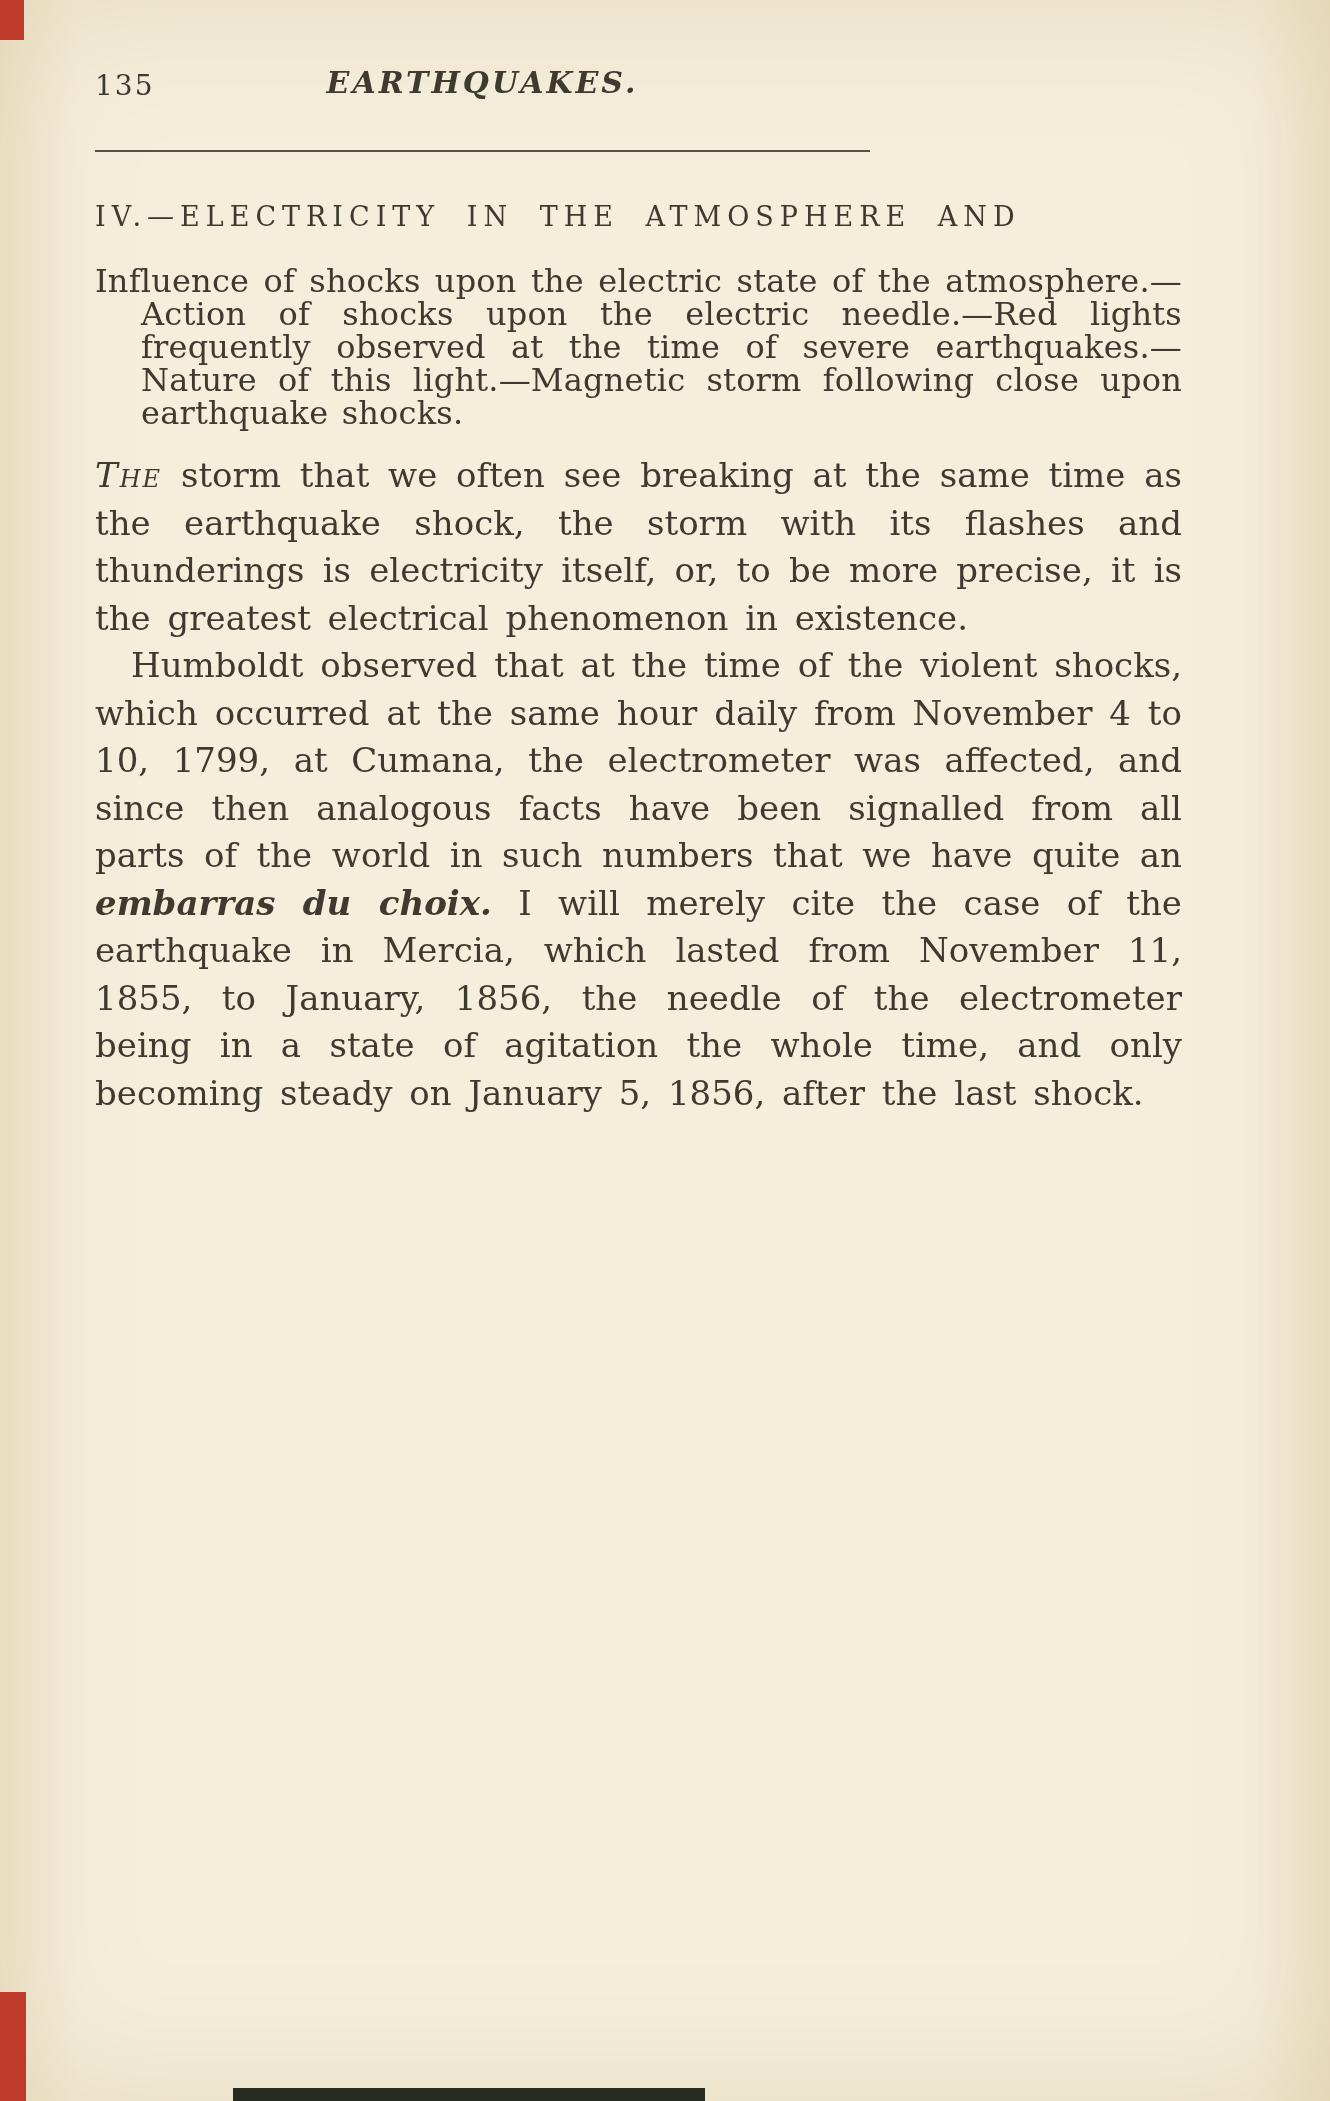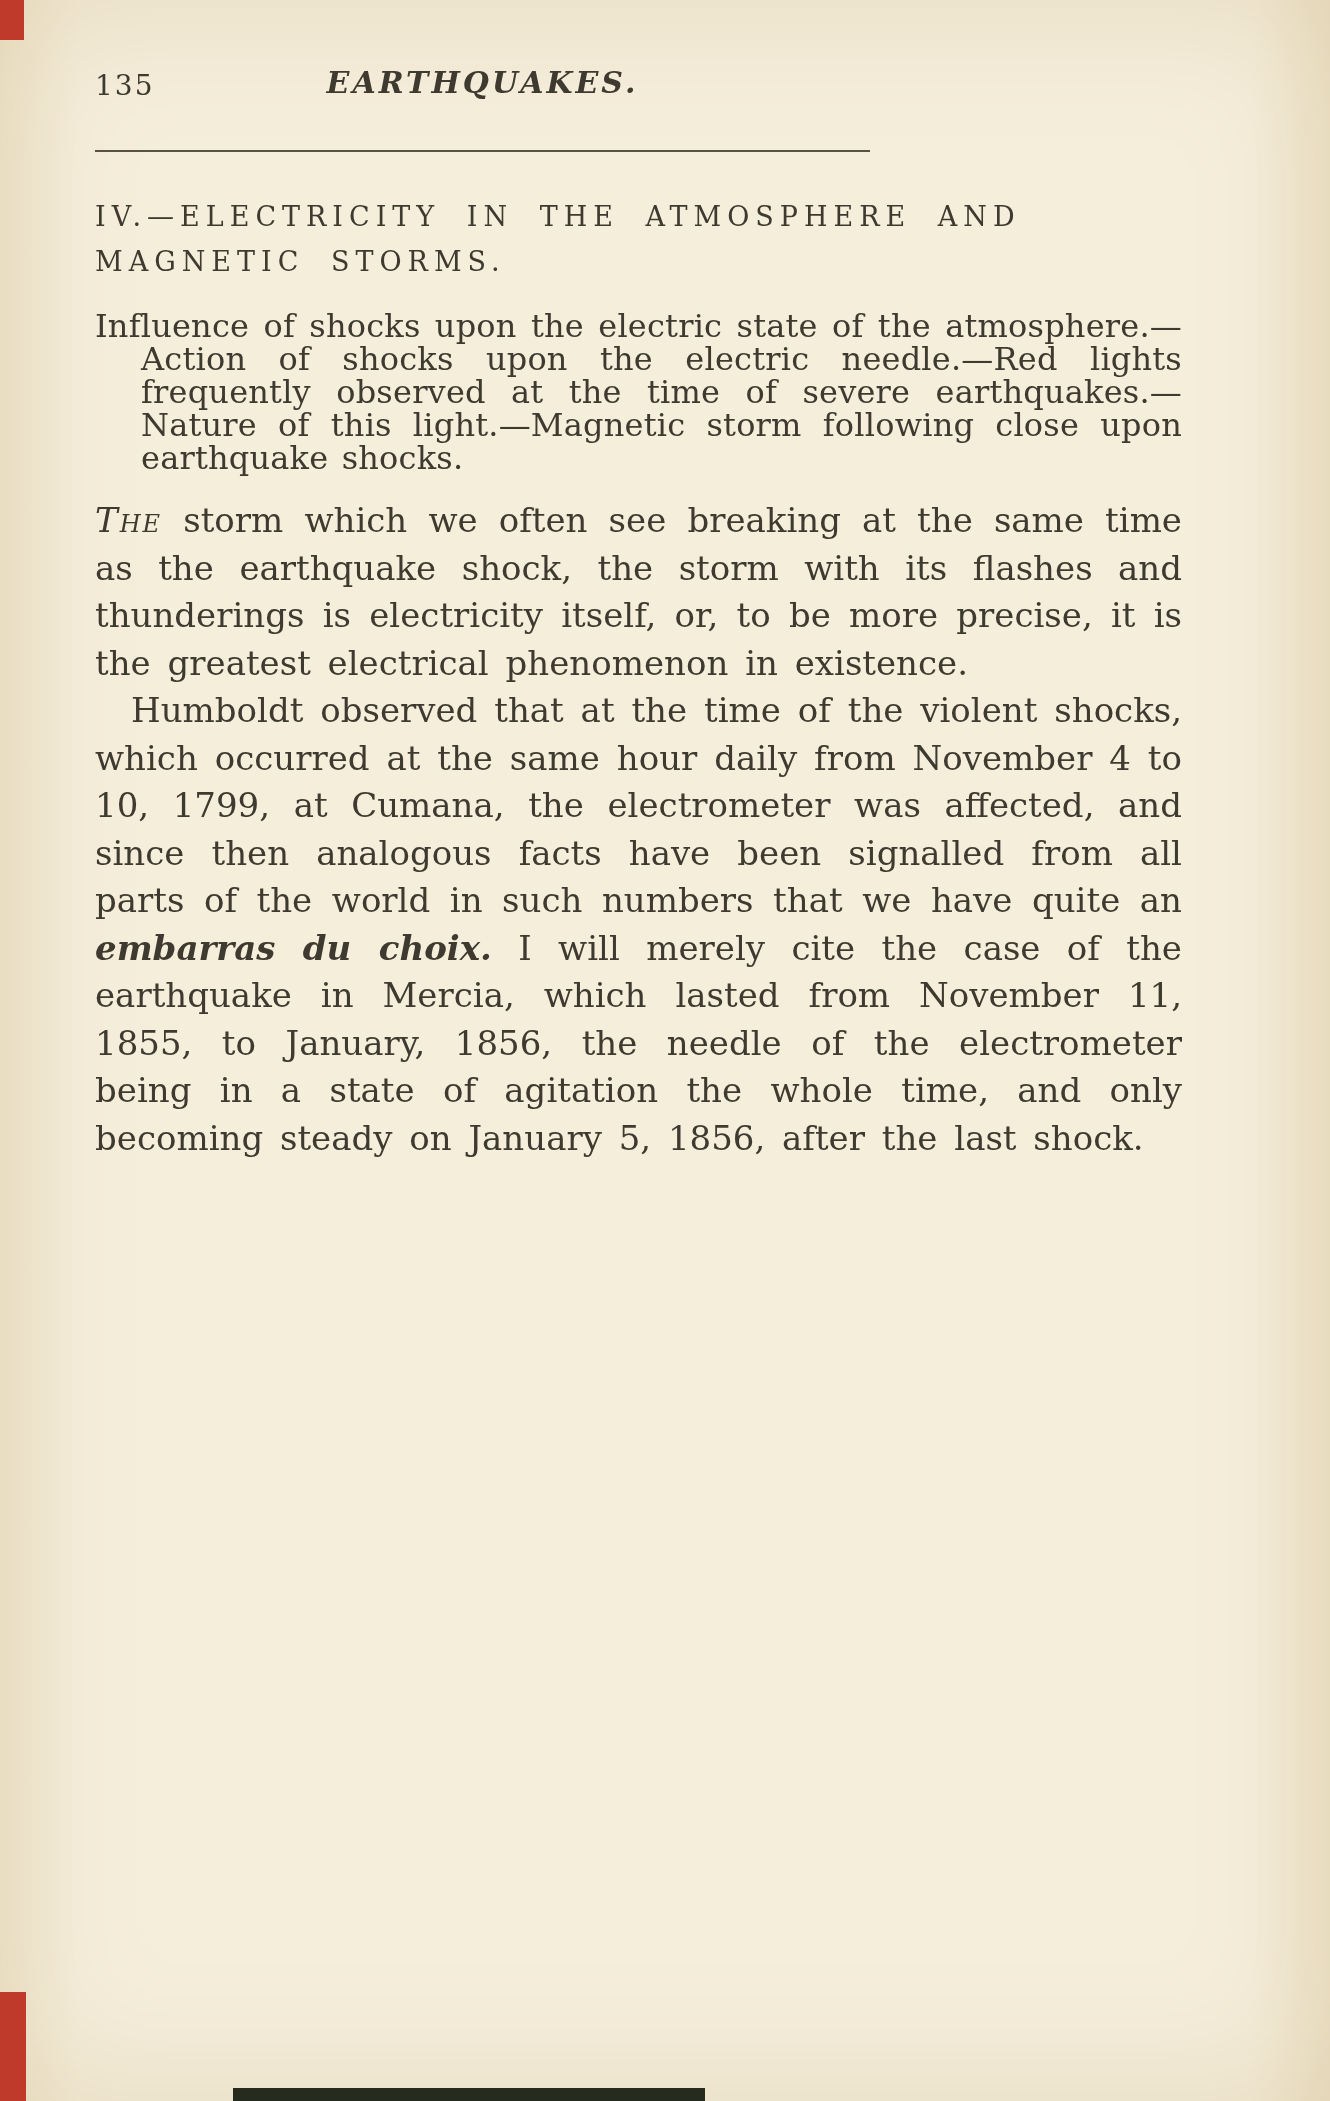--- a/index.html
+++ b/index.html
@@ -55,26 +55,26 @@
 
 <div class="page-inner">
 
   <header class="page-header">
     <span class="page-number">135</span>
     <span class="running-title">EARTHQUAKES.</span>
   </header>
 
   <hr class="header-rule">
 
-  <h1 class="chapter-heading"><span>IV.—ELECTRICITY IN THE ATMOSPHERE AND</span><br><span>MAGNETIC STORMS.</span></h1>
+  <h1 class="chapter-heading"><span>IV.—ELECTRICITY IN THE ATMOSPHERE AND</span><br></h1>
 
   <p class="chapter-summary">Influence of shocks upon the electric state of the atmosphere.—Action of shocks upon the electric needle.—Red lights frequently observed at the time of severe earthquakes.—Nature of this light.—Magnetic storm following close upon earthquake shocks.</p>
 
   <div class="body-text">
-    <p><span class="sc">The</span><span> storm which we often see breaking at the same time as the earthquake shock, the storm with its flashes and thunderings is electricity itself, or, to be more precise, it is the greatest electrical phenomenon in existence.</span></p>
+    <p><span class="sc">The</span><span> storm that we often see breaking at the same time as the earthquake shock, the storm with its flashes and thunderings is electricity itself, or, to be more precise, it is the greatest electrical phenomenon in existence.</span></p>
     <p><span>Humboldt observed that at the time of the violent shocks, which occurred at the same hour daily from November 4 to 10, 1799, at Cumana, the electrometer was affected, and since then analogous facts have been signalled from all parts of the world in such numbers that we have quite an </span><span class="it">embarras du choix.</span><span> I will merely cite the case of the earthquake in Mercia, which lasted from November 11, 1855, to January, 1856, the needle of the electrometer being in a state of agitation the whole time, and only becoming steady on January 5, 1856, after the last shock.</span></p>
   </div>
 
 </div>
 
 <div class="artifact artifact-top-left"></div>
 <div class="artifact artifact-bottom-left"></div>
 <div class="artifact artifact-bottom-bar"></div>
 
 </body></html>

